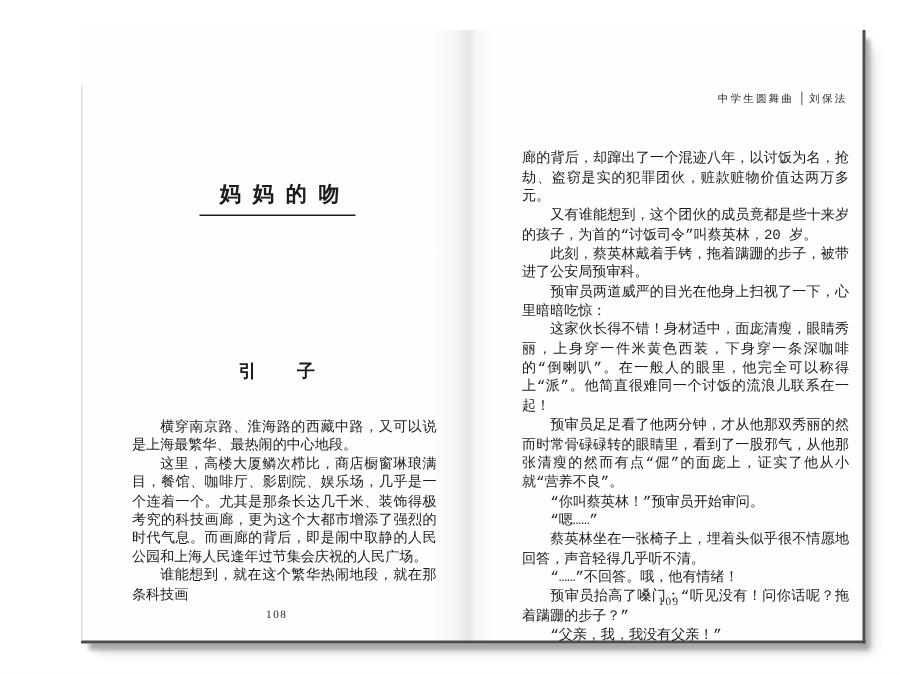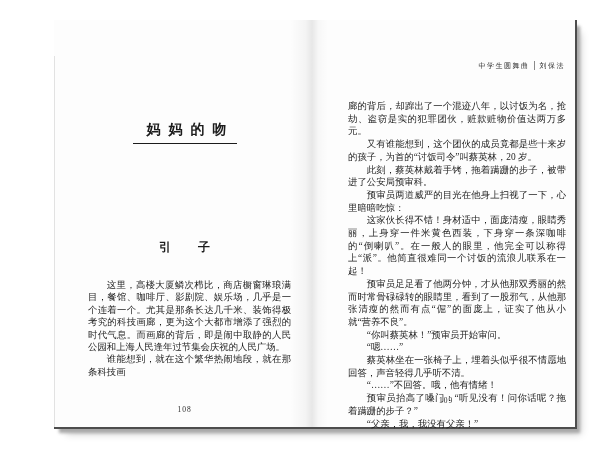--- a/index.html
+++ b/index.html
@@ -57,21 +57,21 @@
     position:absolute; top:259px; left:34px; width:203px;
   }
   .body-right {
     position:absolute; top:80px; left:33px; width:218px;
   }
   .body-left p, .body-right p {
     font-size:9.4px; line-height:12.4px;
     text-align:justify;
     text-indent:2em;
   }
-  .body-right p { line-height:12.7px; }
+  .body-right p { line-height:12.7px;font-family:Liberation Mono, monospace; }
   p.no-indent { text-indent:0; }
 
   
   .running-head {
     position:absolute; top:41px; right:12px;
     display:flex; align-items:flex-start;
     font-size:7px; color:#2a2a2a;
     letter-spacing:1.5px;
   }
   .running-head .divider {
@@ -92,20 +92,21 @@
 
 <div class="book">
   <div class="spine"></div>
 
   <div class="page page-left">
     <div class="chapter-title">
       <span>妈妈的吻</span>
     </div>
     <div class="section-heading">引 子</div>
     <div class="body-left">
+      <p>横穿南京路、淮海路的西藏中路，又可以说是上海最繁华、最热闹的中心地段。</p>
       <p>这里，高楼大厦鳞次栉比，商店橱窗琳琅满目，餐馆、咖啡厅、影剧院、娱乐场，几乎是一个连着一个。尤其是那条长达几千米、装饰得极考究的科技画廊，更为这个大都市增添了强烈的时代气息。而画廊的背后，即是闹中取静的人民公园和上海人民逢年过节集会庆祝的人民广场。</p>
       <p>谁能想到，就在这个繁华热闹地段，就在那条科技画</p>
     </div>
     <div class="page-number left-num">108</div>
   </div>
 
   <div class="page page-right">
     <div class="running-head">
       <span>中学生圆舞曲</span>
       <span class="divider"></span>

